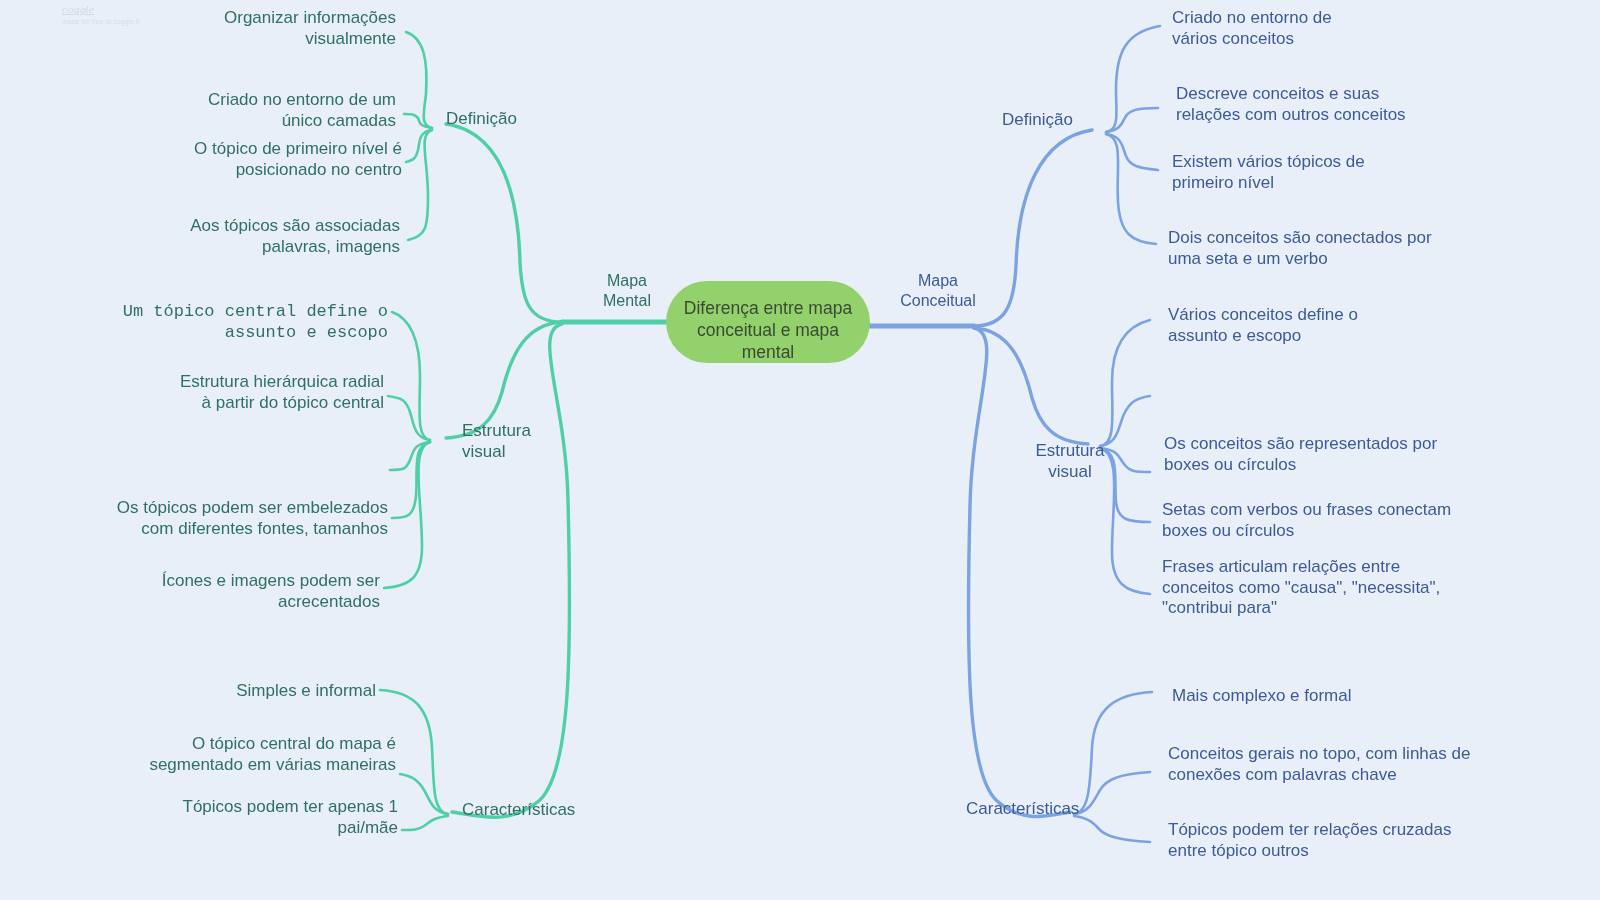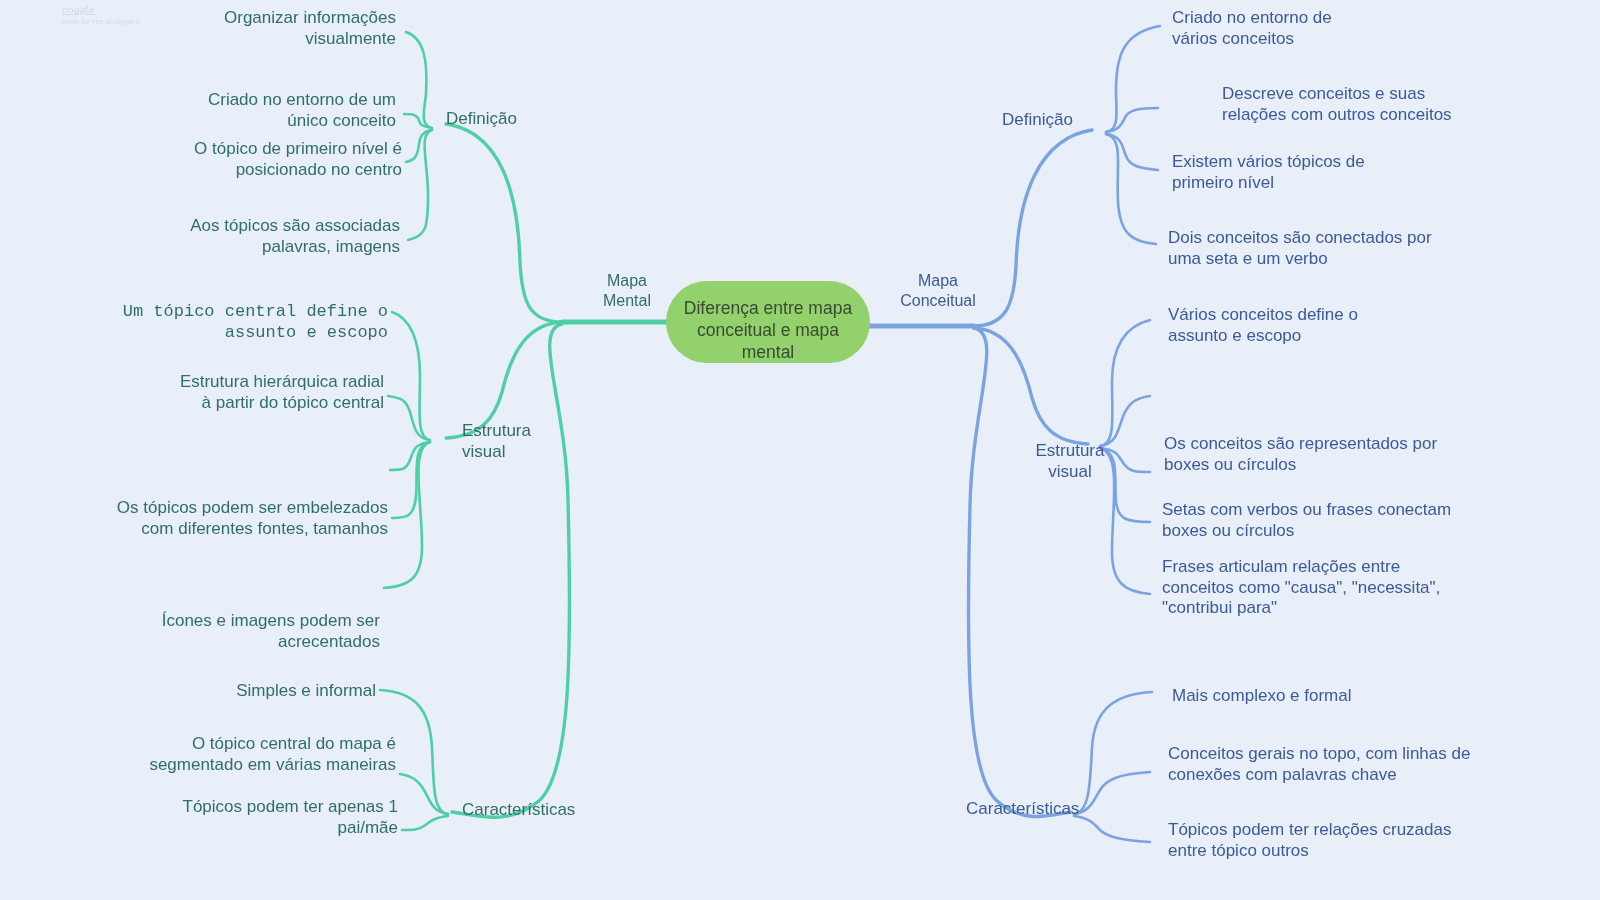--- a/index.html
+++ b/index.html
@@ -183,21 +183,21 @@
 
   <div class="node left" style="left:446px; top:109px; width:110px;">
     <div class="lvl2 left-text" style="text-align:left;">Definição</div>
   </div>
   <div class="node left leaf-wrap" style="left:106px; top:8px; width:290px;">
     <div class="leaf left-text">Organizar informações
 visualmente</div>
   </div>
   <div class="node left leaf-wrap" style="left:106px; top:90px; width:290px;">
     <div class="leaf left-text">Criado no entorno de um
-único conceito</div>
+único camadas</div>
   </div>
   <div class="node left leaf-wrap" style="left:86px; top:139px; width:316px;">
     <div class="leaf left-text">O tópico de primeiro nível é
 posicionado no centro</div>
   </div>
   <div class="node left leaf-wrap" style="left:86px; top:216px; width:314px;">
     <div class="leaf left-text">Aos tópicos são associadas
 palavras, imagens</div>
   </div>
 
@@ -210,21 +210,21 @@
 assunto e escopo</div>
   </div>
   <div class="node left leaf-wrap" style="left:76px; top:372px; width:308px;">
     <div class="leaf left-text">Estrutura hierárquica radial
 à partir do tópico central</div>
   </div>
   <div class="node left leaf-wrap" style="left:16px; top:498px; width:372px;">
     <div class="leaf left-text">Os tópicos podem ser embelezados
 com diferentes fontes, tamanhos</div>
   </div>
-  <div class="node left leaf-wrap" style="left:76px; top:571px; width:304px;margin-top:40px;">
+  <div class="node left leaf-wrap" style="left:76px; top:571px; width:304px;">
     <div class="leaf left-text">Ícones e imagens podem ser
 acrecentados</div>
   </div>
 
   <div class="node left" style="left:462px; top:800px; width:170px;">
     <div class="lvl2 left-text" style="text-align:left;">Características</div>
   </div>
   <div class="node left leaf-wrap" style="left:106px; top:681px; width:270px;">
     <div class="leaf left-text">Simples e informal</div>
   </div>
@@ -242,21 +242,21 @@
 Conceitual</div>
   </div>
 
   <div class="node right" style="left:1002px; top:110px; width:120px;">
     <div class="lvl2 right-text" style="text-align:left;">Definição</div>
   </div>
   <div class="node right leaf-wrap" style="left:1172px; top:8px; width:320px;">
     <div class="leaf right-text">Criado no entorno de
 vários conceitos</div>
   </div>
-  <div class="node right leaf-wrap" style="left:1222px; top:84px; width:360px;">
+  <div class="node right leaf-wrap" style="left:1176px; top:84px; width:360px;">
     <div class="leaf right-text">Descreve conceitos e suas
 relações com outros conceitos</div>
   </div>
   <div class="node right leaf-wrap" style="left:1172px; top:152px; width:330px;">
     <div class="leaf right-text">Existem vários tópicos de
 primeiro nível</div>
   </div>
   <div class="node right leaf-wrap" style="left:1168px; top:228px; width:400px;">
     <div class="leaf right-text">Dois conceitos são conectados por
 uma seta e um verbo</div>

